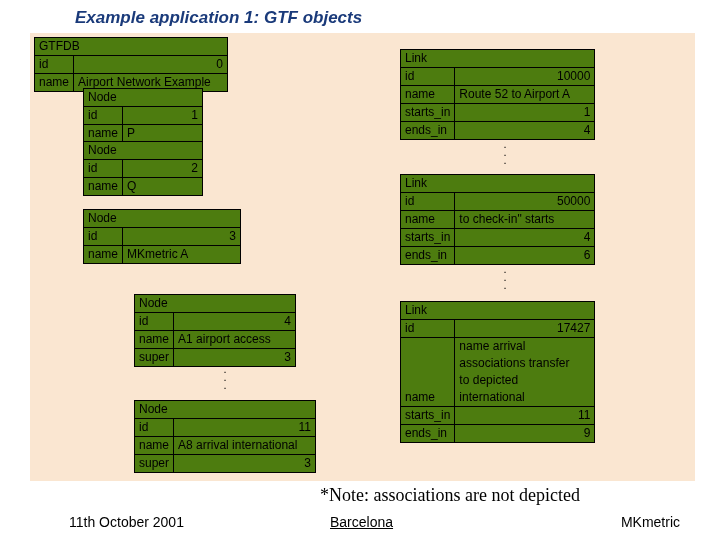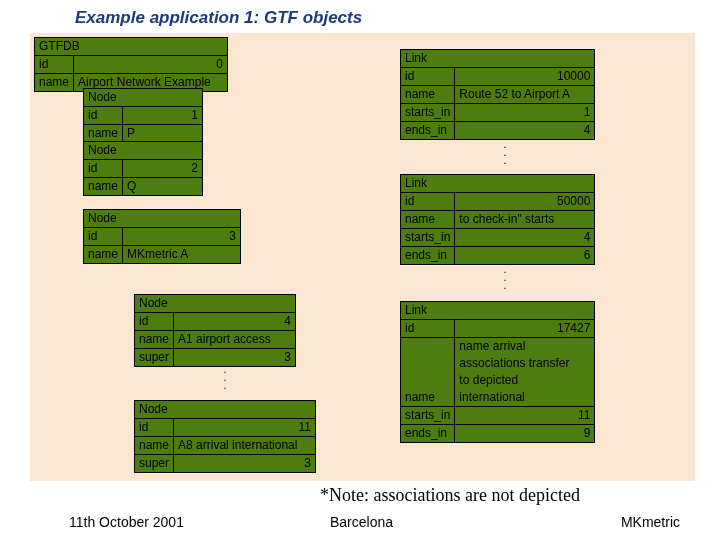--- a/index.html
+++ b/index.html
@@ -58,21 +58,21 @@
     font-family: "Times New Roman", serif;
     color: #000000;
   }
   .footer {
     position: absolute;
     top: 514px;
     width: 720px;
     font-size: 14px;
   }
   .footer .fl { position: absolute; left: 36px; margin-left: 33px; }
-  .footer .fc { position: absolute; left: 330px; }
+  .footer .fc { position: absolute; left: 330px; text-decoration: underline; }
   .footer .fr { position: absolute; right: 40px; font-family: Arial; }
 </style>
 </head>
 <body>
 
 <div class="title">Example application 1: GTF objects</div>
 
 <div class="canvas">
 
   <table class="tbl" style="top:4px;left:4px;">

